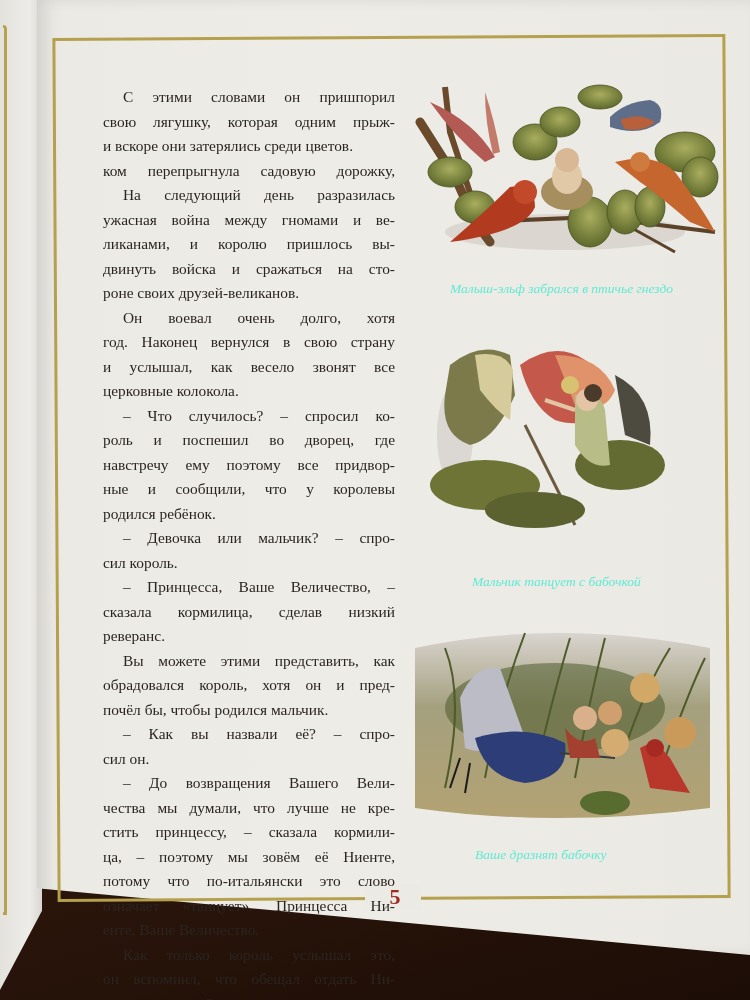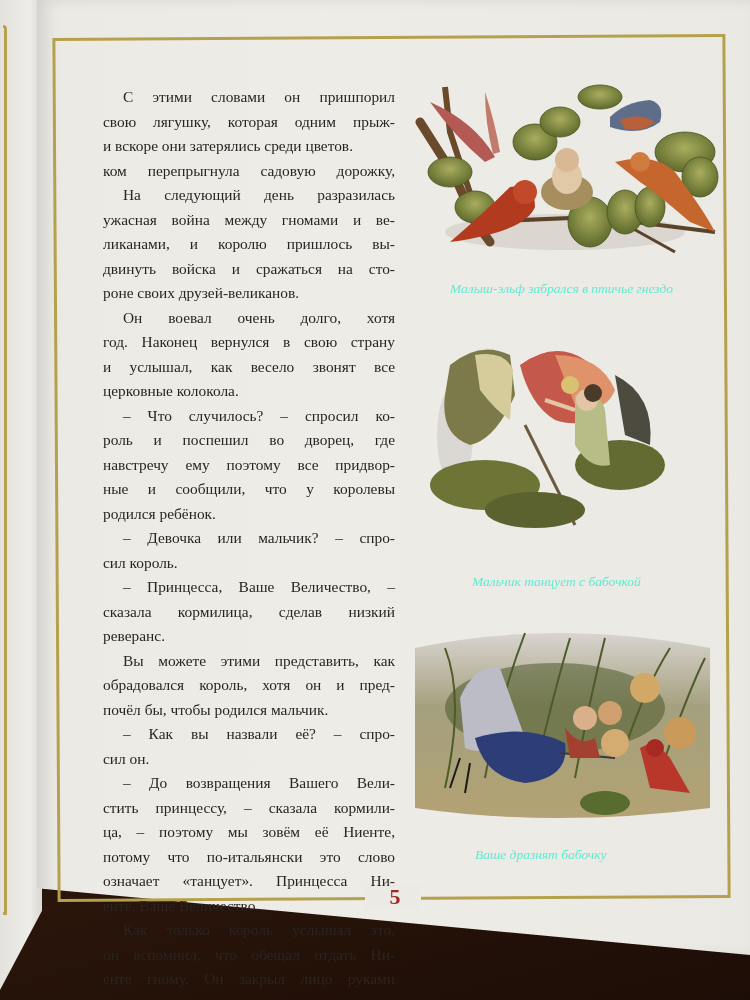--- a/index.html
+++ b/index.html
@@ -110,20 +110,21 @@
     <span class="ln last">сил король.</span>
     <span class="ln indent">– Принцесса, Ваше Величество, –</span>
     <span class="ln">сказала кормилица, сделав низкий</span>
     <span class="ln last">реверанс.</span>
     <span class="ln indent">Вы можете этими представить, как</span>
     <span class="ln">обрадовался король, хотя он и пред-</span>
     <span class="ln last">почёл бы, чтобы родился мальчик.</span>
     <span class="ln indent">– Как вы назвали её? – спро-</span>
     <span class="ln last">сил он.</span>
     <span class="ln indent">– До возвращения Вашего Вели-</span>
+    <span class="ln">чества мы думали, что лучше не кре-</span>
     <span class="ln">стить принцессу, – сказала кормили-</span>
     <span class="ln">ца, – поэтому мы зовём её Ниенте,</span>
     <span class="ln">потому что по-итальянски это слово</span>
     <span class="ln">означает «танцует». Принцесса Ни-</span>
     <span class="ln last">енте, Ваше Величество.</span>
     <span class="ln indent">Как только король услышал это,</span>
     <span class="ln">он вспомнил, что обещал отдать Ни-</span>
     <span class="ln">енте гному. Он закрыл лицо руками</span>
   </div>
 

